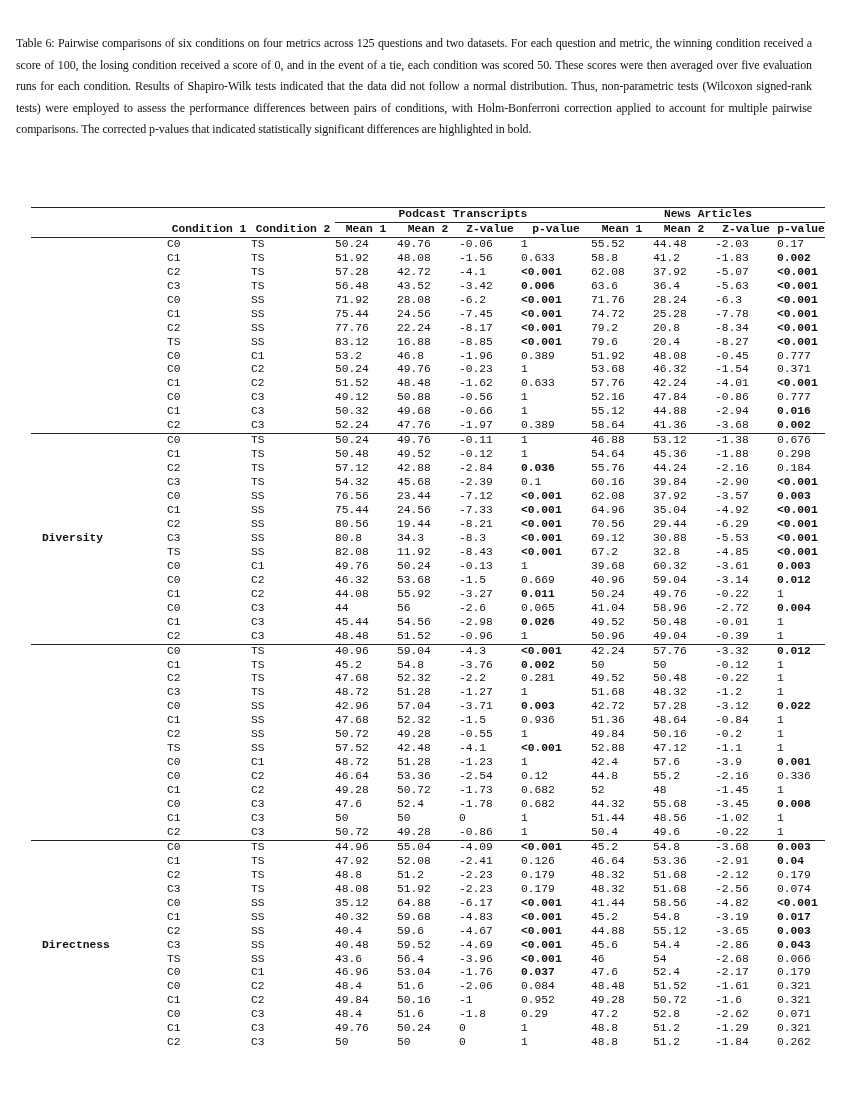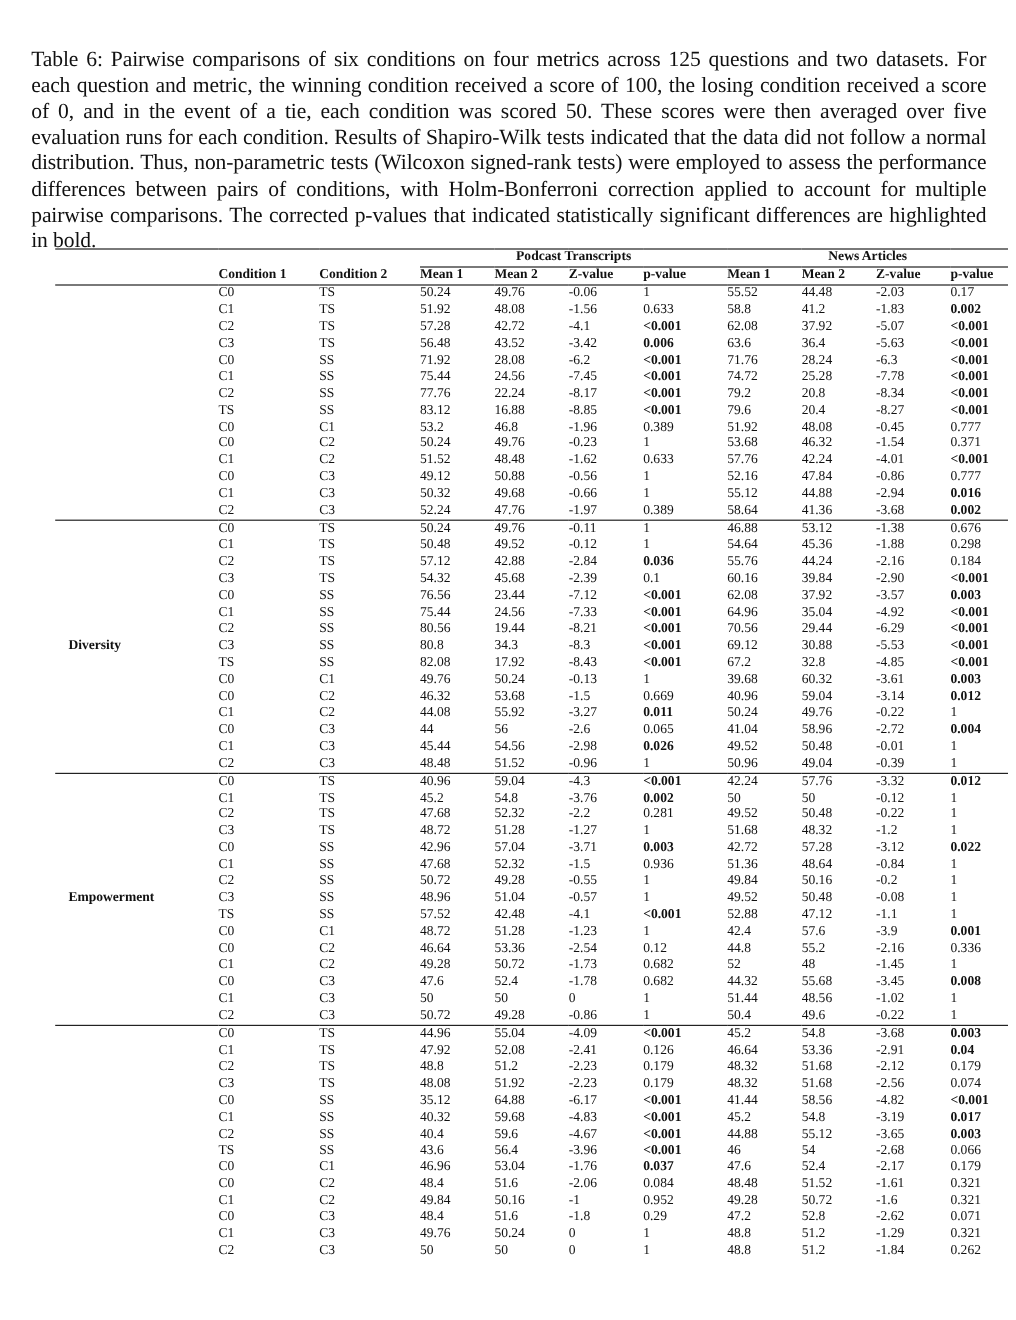--- a/index.html
+++ b/index.html
@@ -1,21 +1,21 @@
 <!DOCTYPE html>
 <html><head>
 <meta charset="utf-8">
 <style>
   html, body { margin: 0; padding: 0; background: #ffffff; }
   body { width: 847px; height: 1100px; position: relative; font-family: "Liberation Serif", "DejaVu Serif", serif; color: #111; }
-  .caption { position: absolute; left: 26px; top: 21px; width: 796px; font-size: 18px; line-height: 21.6px; text-align: justify; letter-spacing: -0.1px; }
-  .tbl-wrap { position: absolute; left: 46px; top: 207px; width: 794px; }
+  .caption { position: absolute; left: 16px; top: 21px; width: 796px; font-size: 12px; line-height: 21.6px; text-align: justify; letter-spacing: -0.1px; }
+  .tbl-wrap { position: absolute; left: 31px; top: 207px; width: 794px; font-family: Liberation Mono, monospace; }
   table { border-collapse: collapse; width: 794px; font-size: 11.3px; table-layout: fixed; }
   td, th { padding: 0; height: 13.95px; line-height: 13.95px; text-align: left; white-space: nowrap; font-weight: normal; vertical-align: middle; }
-  th { font-weight: bold; }
+  th { font-weight: bold; text-align: center; }
   .top-rule { border-top: 1.2px solid #222; }
   .sub-rule th.grp { border-bottom: 1px solid #222; }
   .head-rule { border-bottom: 1.2px solid #222; }
   .sec-end td { border-bottom: 1px solid #222; }
   .metric { font-weight: bold; padding-left: 11px; }
   .bold { font-weight: bold; }
   .grp { text-align: center; }
   col.c-metric { width: 136px; }
   col.c-c1 { width: 84px; }
   col.c-c2 { width: 84px; }
@@ -355,21 +355,21 @@
           <td>69.12</td>
           <td>30.88</td>
           <td>-5.53</td>
           <td class="bold">&lt;0.001</td>
         </tr>
         <tr>
           <td class="metric"></td>
           <td>TS</td>
           <td>SS</td>
           <td>82.08</td>
-          <td>17.92</td>
+          <td>11.92</td>
           <td>-8.43</td>
           <td class="bold">&lt;0.001</td>
           <td>67.2</td>
           <td>32.8</td>
           <td>-4.85</td>
           <td class="bold">&lt;0.001</td>
         </tr>
         <tr>
           <td class="metric"></td>
           <td>C0</td>
@@ -533,33 +533,20 @@
           <td>50.72</td>
           <td>49.28</td>
           <td>-0.55</td>
           <td>1</td>
           <td>49.84</td>
           <td>50.16</td>
           <td>-0.2</td>
           <td>1</td>
         </tr>
         <tr>
-          <td class="metric">Empowerment</td>
-          <td>C3</td>
-          <td>SS</td>
-          <td>48.96</td>
-          <td>51.04</td>
-          <td>-0.57</td>
-          <td>1</td>
-          <td>49.52</td>
-          <td>50.48</td>
-          <td>-0.08</td>
-          <td>1</td>
-        </tr>
-        <tr>
           <td class="metric"></td>
           <td>TS</td>
           <td>SS</td>
           <td>57.52</td>
           <td>42.48</td>
           <td>-4.1</td>
           <td class="bold">&lt;0.001</td>
           <td>52.88</td>
           <td>47.12</td>
           <td>-1.1</td>
@@ -728,20 +715,33 @@
           <td>40.4</td>
           <td>59.6</td>
           <td>-4.67</td>
           <td class="bold">&lt;0.001</td>
           <td>44.88</td>
           <td>55.12</td>
           <td>-3.65</td>
           <td class="bold">0.003</td>
         </tr>
         <tr>
+          <td class="metric">Directness</td>
+          <td>C3</td>
+          <td>SS</td>
+          <td>40.48</td>
+          <td>59.52</td>
+          <td>-4.69</td>
+          <td class="bold">&lt;0.001</td>
+          <td>45.6</td>
+          <td>54.4</td>
+          <td>-2.86</td>
+          <td class="bold">0.043</td>
+        </tr>
+        <tr>
           <td class="metric"></td>
           <td>TS</td>
           <td>SS</td>
           <td>43.6</td>
           <td>56.4</td>
           <td>-3.96</td>
           <td class="bold">&lt;0.001</td>
           <td>46</td>
           <td>54</td>
           <td>-2.68</td>

